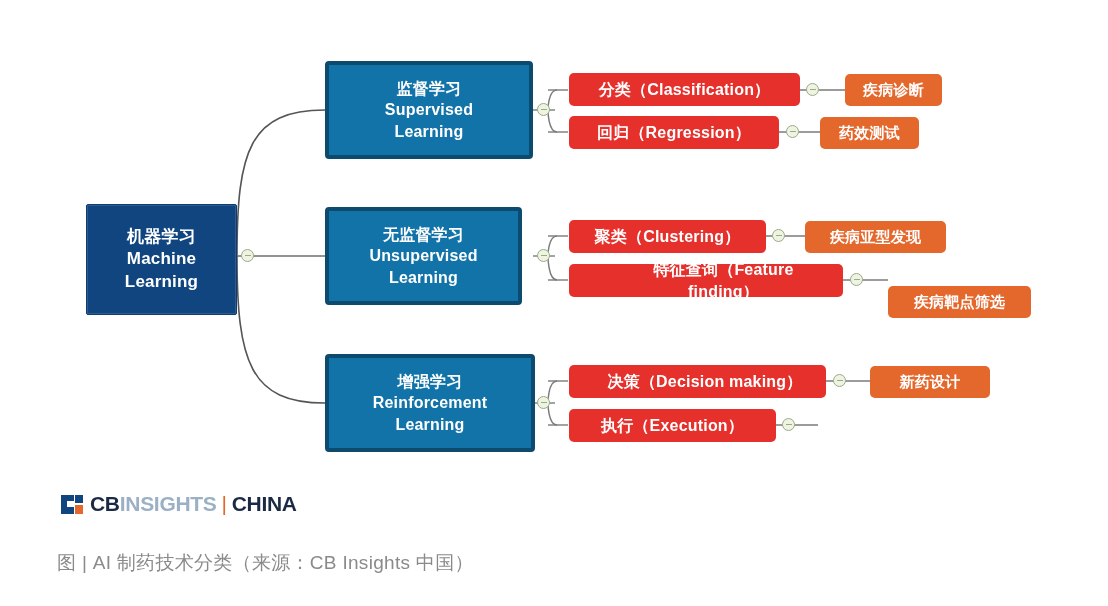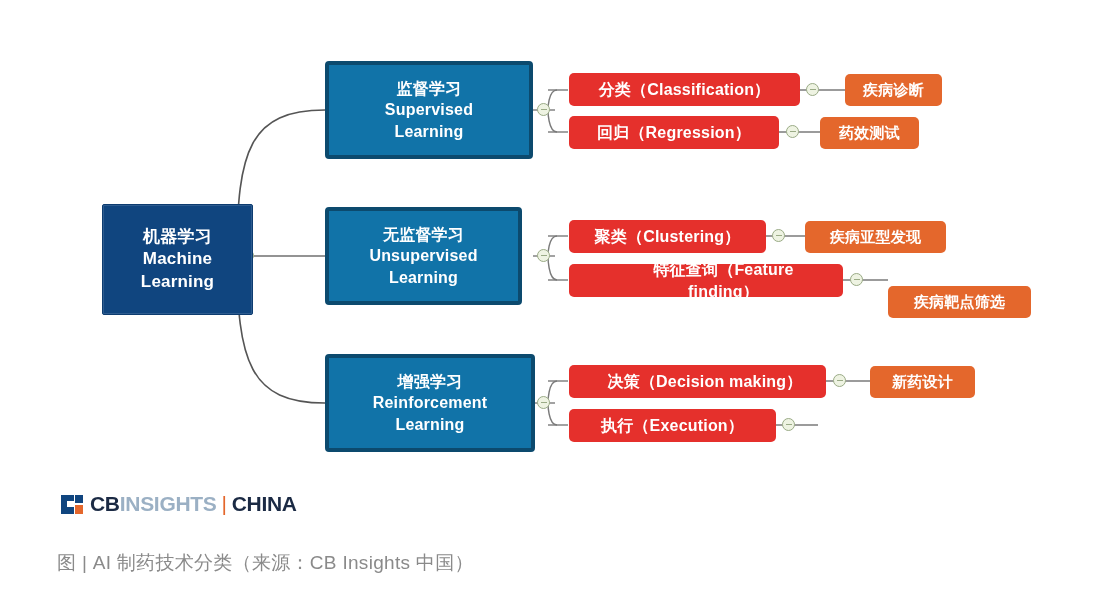--- a/index.html
+++ b/index.html
@@ -208,21 +208,21 @@
   <div class="dot" style="left:537px; top:103px;"></div>
   <div class="dot" style="left:537px; top:249px;"></div>
   <div class="dot" style="left:537px; top:396px;"></div>
   <div class="dot" style="left:806px; top:83px;"></div>
   <div class="dot" style="left:786px; top:125px;"></div>
   <div class="dot" style="left:772px; top:229px;"></div>
   <div class="dot" style="left:850px; top:273px;"></div>
   <div class="dot" style="left:833px; top:374px;"></div>
   <div class="dot" style="left:782px; top:418px;"></div>
 
-  <div class="node root" style="left:102px; top:204px; width:151px; height:111px;">机器学习
+  <div class="node root" style="left:86px; top:204px; width:151px; height:111px;">机器学习
 Machine
 Learning</div>
 
   <div class="node branch" style="left:325px; top:61px; width:208px; height:98px;">监督学习
 Supervised
 Learning</div>
 
   <div class="node leafred" style="left:569px; top:73px; width:231px; height:33px;">分类（Classification）</div>
 
   <div class="node leaforange" style="left:845px; top:74px; width:97px; height:32px;">疾病诊断</div>
@@ -242,21 +242,21 @@
   <div class="node leafred" style="left:569px; top:264px; width:274px; height:33px;padding-left:47px;">特征查询（Feature finding）</div>
 
   <div class="node leaforange" style="left:888px; top:265px; width:143px; height:32px;margin-top:21px;">疾病靶点筛选</div>
 
   <div class="node branch" style="left:325px; top:354px; width:210px; height:98px;">增强学习
 Reinforcement
 Learning</div>
 
   <div class="node leafred" style="left:569px; top:365px; width:257px; height:33px;padding-left:27px;">决策（Decision making）</div>
 
-  <div class="node leaforange" style="left:870px; top:366px; width:105px; height:32px;">新药设计</div>
+  <div class="node leaforange" style="left:870px; top:366px; width:120px; height:32px;">新药设计</div>
 
   <div class="node leafred" style="left:569px; top:409px; width:207px; height:33px;">执行（Execution）</div>
 
 
   <div id="logo">
     <span class="logo-mark">
       <span class="lm-a"></span>
       <span class="lm-notch"></span>
       <span class="lm-b"></span>
       <span class="lm-c"></span>

